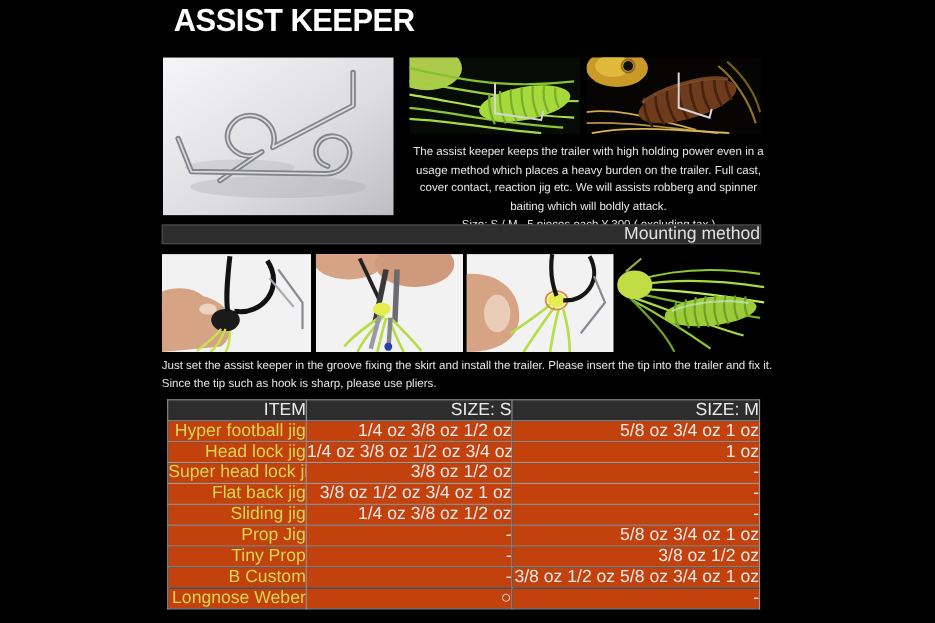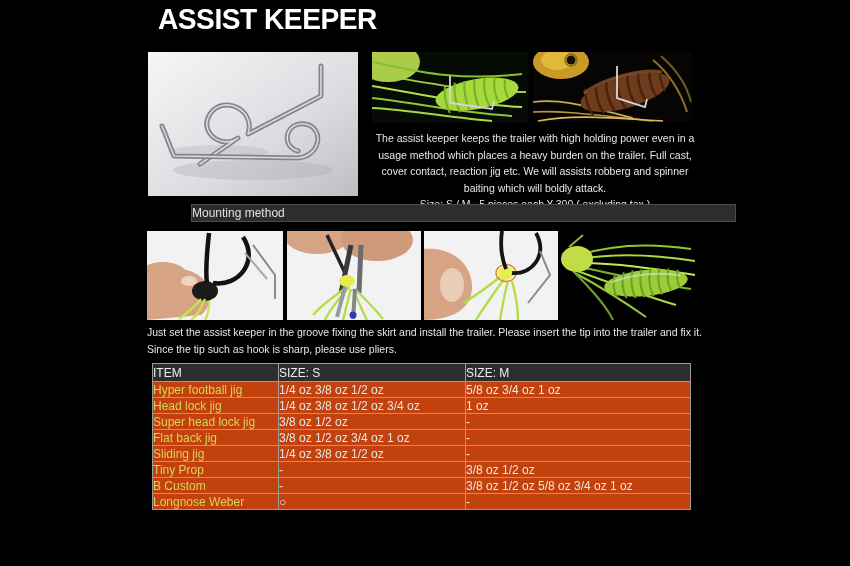--- a/index.html
+++ b/index.html
@@ -18,37 +18,37 @@
   .lure-green{left:372px;top:52px;width:156px;height:70px;}
   .lure-brown{left:533px;top:52px;width:159px;height:70px;}
   .description{
     position:absolute;left:372px;top:130px;width:326px;
     color:#e6e6e6;font-size:10.5px;line-height:16.5px;text-align:center;
   }
   .description .size-line{margin-top:0;}
   .mount-bar{
     position:absolute;left:147px;top:204px;width:543px;height:16px;
     background:#2d2d2d;border:1px solid #4d4d4d;
-    color:#e0e0e0;font-size:12px;line-height:16px;text-align:left;margin-left:44px;
+    color:#e0e0e0;font-size:16px;line-height:16px;text-align:right;
   }
   .mount-1{left:147px;top:231px;width:136px;height:89px;}
   .mount-2{left:287px;top:231px;width:134px;height:89px;}
   .mount-3{left:424px;top:231px;width:134px;height:89px;}
   .mount-4{left:561px;top:231px;width:134px;height:89px;}
   .instructions{
     position:absolute;left:147px;top:324px;width:566px;
     color:#e6e6e6;font-size:10.5px;line-height:17px;
   }
   table.size-table{
     position:absolute;left:152px;top:363px;width:538px;
     border-collapse:collapse;table-layout:fixed;
   }
   .size-table th,.size-table td{
-    border:1px solid #9b9b9b;text-align:left;padding:0;
-    font-size:12px;font-weight:normal;overflow:hidden;white-space:nowrap;margin-top:12px;
+    border:1px solid #9b9b9b;text-align:right;padding:0;
+    font-size:16px;font-weight:normal;overflow:hidden;white-space:nowrap;margin-top:12px;
   }
   .size-table thead th{background:#2d2d2d;color:#ececec;height:17px;}
   .size-table tbody td{background:#c2410c;color:#e8e8e8;height:15px;}
   .size-table td.item{color:#d6d655;}
   .col-item{width:126px;}
   .col-s{width:187px;}
   .col-m{width:225px;}
 </style>
 </head>
 <body>
@@ -224,20 +224,25 @@
       <td class="item">Flat back jig</td>
       <td>3/8 oz 1/2 oz 3/4 oz 1 oz</td>
       <td>-</td>
     </tr>
     <tr>
       <td class="item">Sliding jig</td>
       <td>1/4 oz 3/8 oz 1/2 oz</td>
       <td>-</td>
     </tr>
     <tr>
+      <td class="item">Prop Jig</td>
+      <td>-</td>
+      <td>5/8 oz 3/4 oz 1 oz</td>
+    </tr>
+    <tr>
       <td class="item">Tiny Prop</td>
       <td>-</td>
       <td>3/8 oz 1/2 oz</td>
     </tr>
     <tr>
       <td class="item">B Custom</td>
       <td>-</td>
       <td>3/8 oz 1/2 oz 5/8 oz 3/4 oz 1 oz</td>
     </tr>
     <tr>

